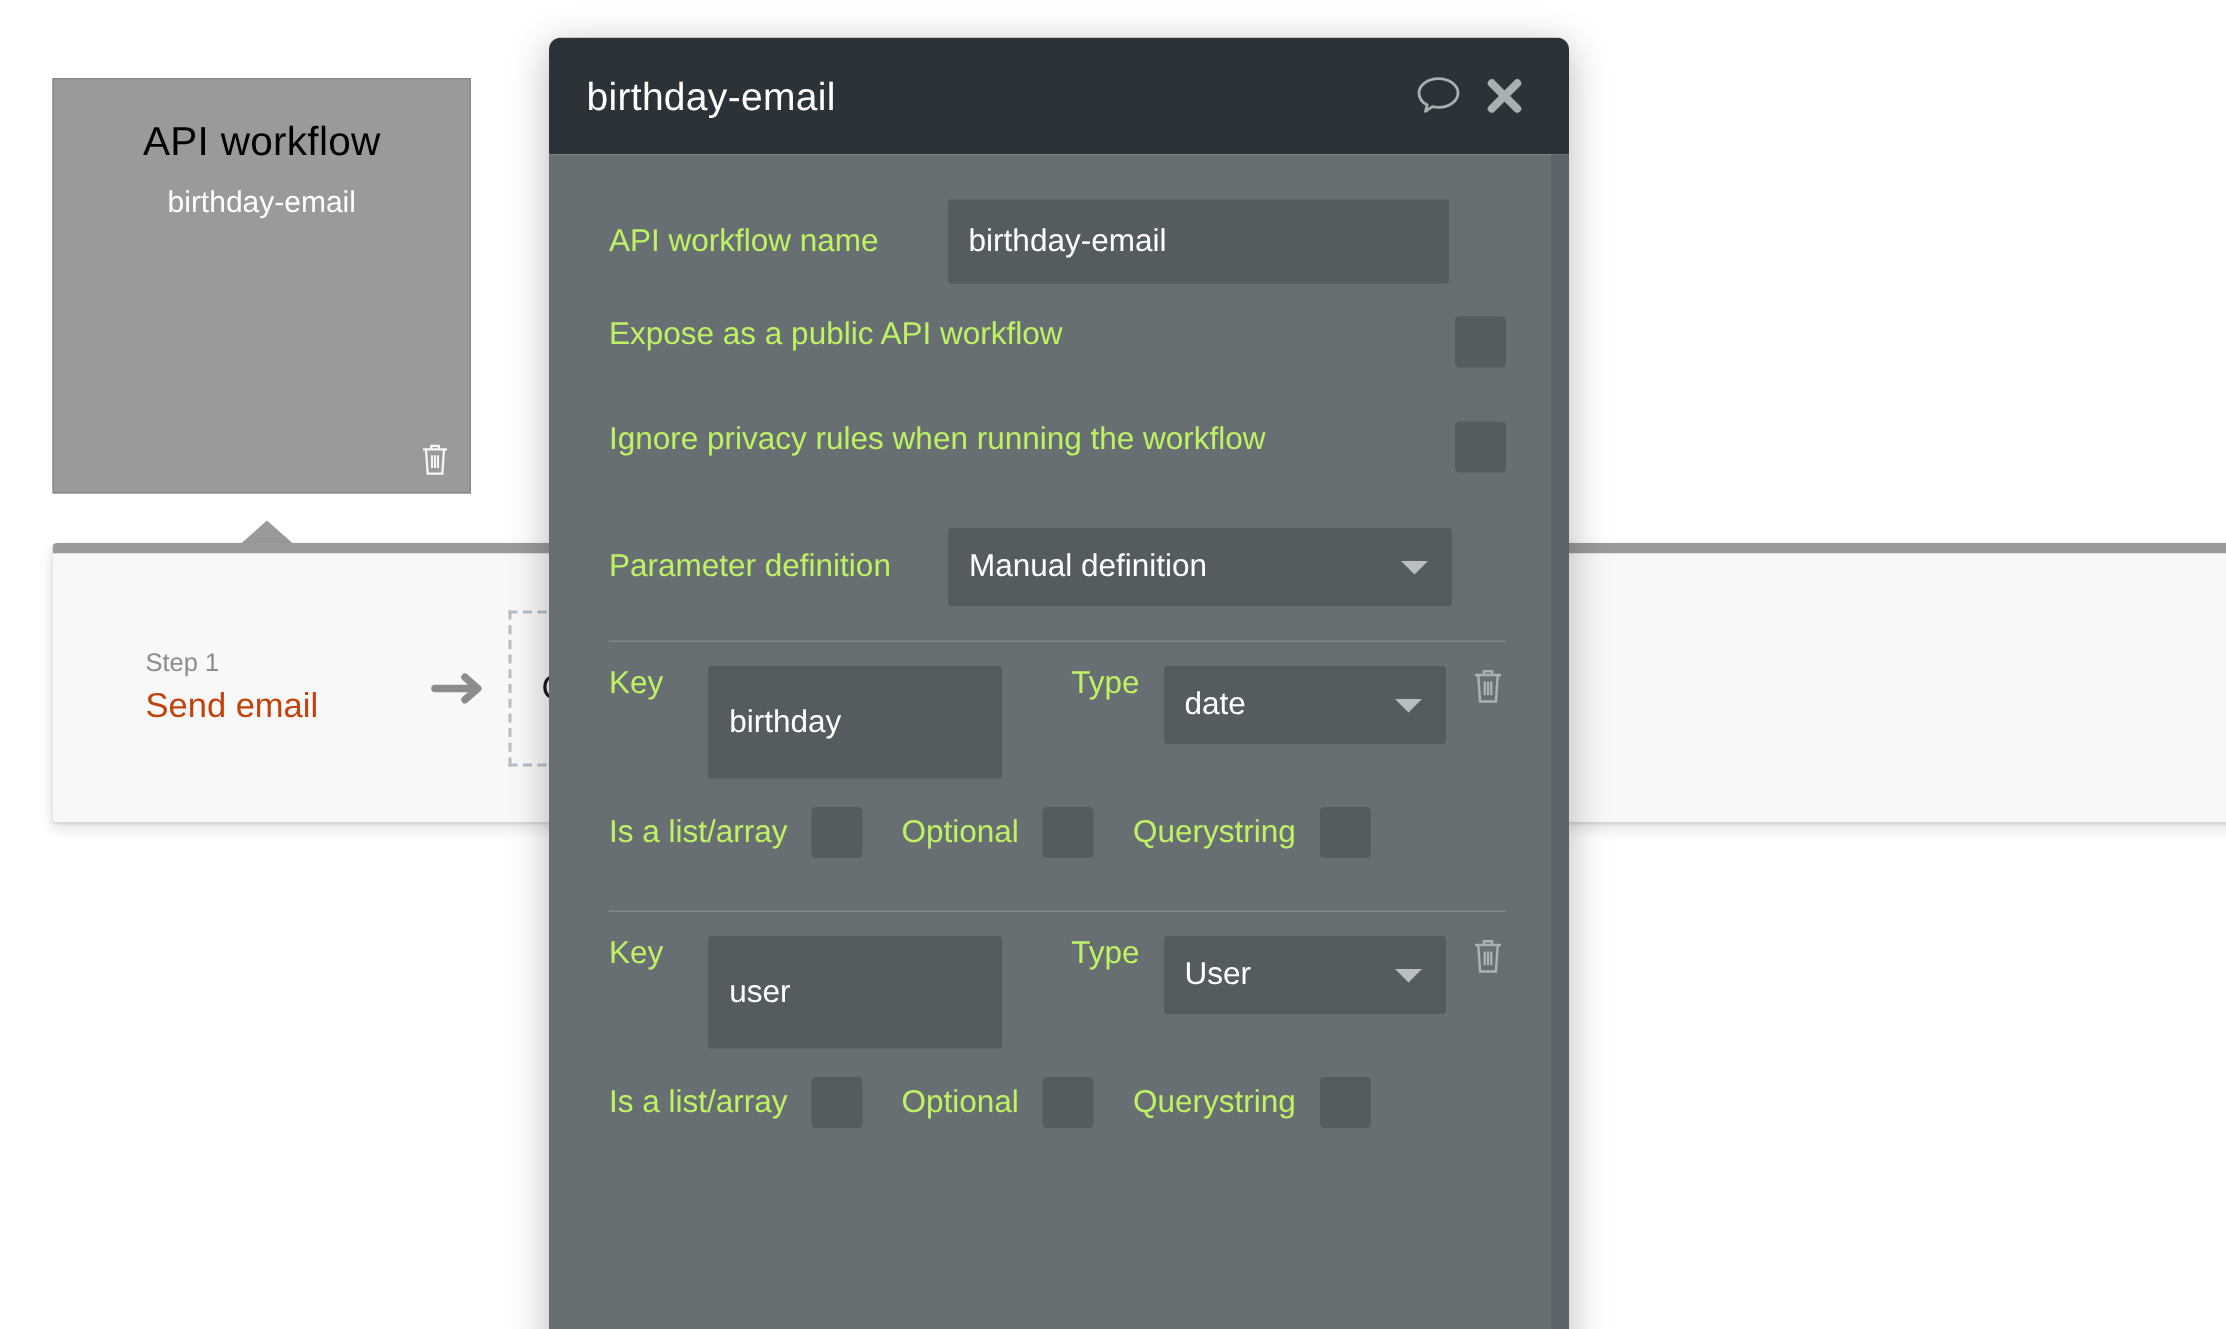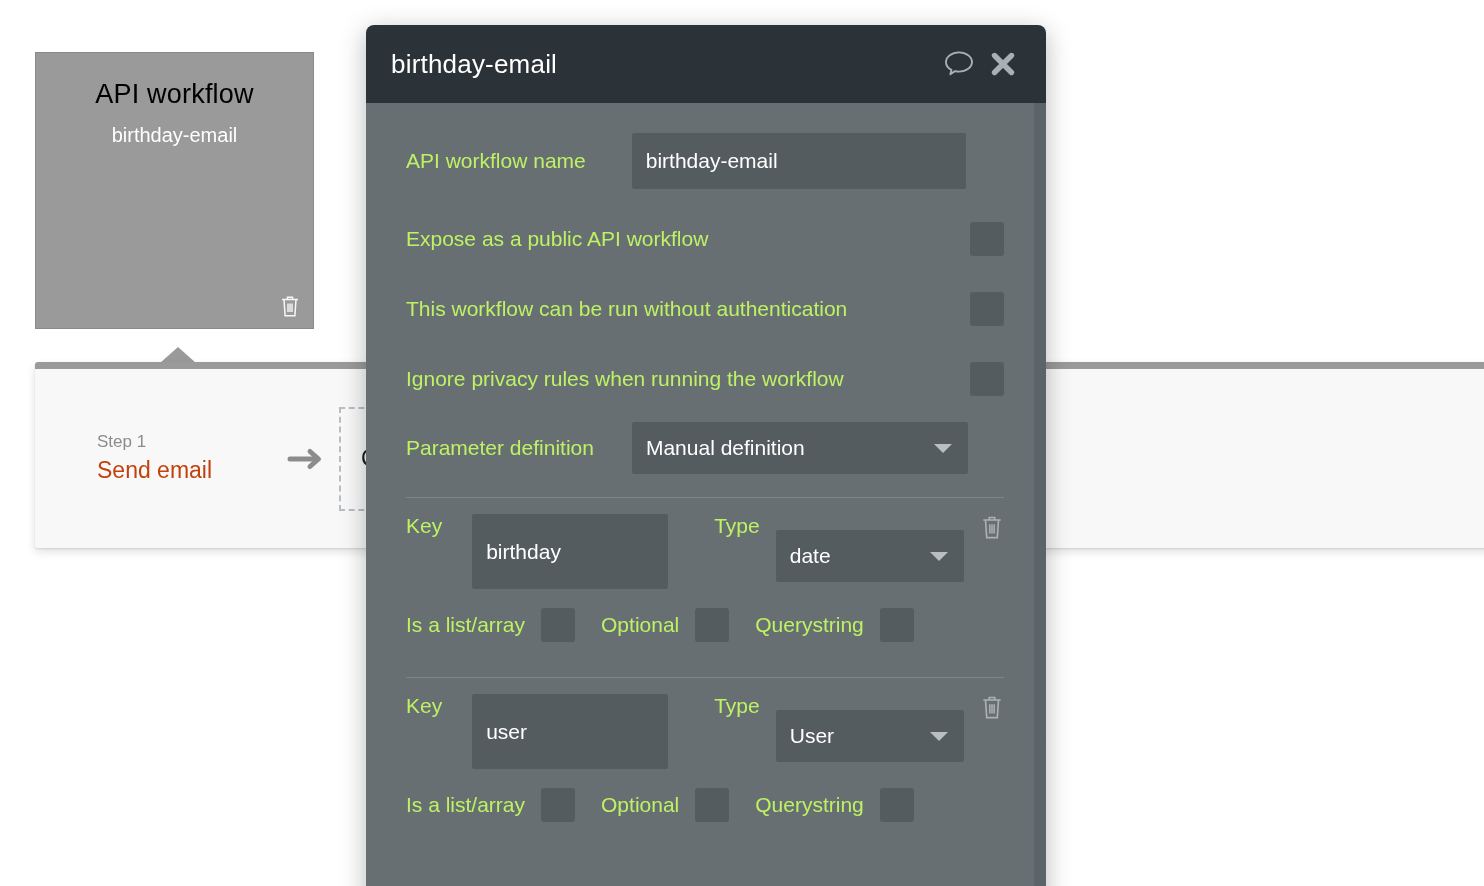--- a/index.html
+++ b/index.html
@@ -209,21 +209,20 @@
     border-radius: 2px;
     font-family: "Liberation Sans", sans-serif;
   }
   .field-name {
     width: 334px;
     margin-left: 46px;
   }
 
   .check-row {
     display: flex;
-    align-items: center;
     justify-content: space-between;
     min-height: 56px;
     margin-bottom: 14px;
   }
   .checkbox {
     width: 34px;
     height: 34px;
     background: #555c60;
     border-radius: 3px;
     flex: 0 0 auto;
@@ -269,21 +268,20 @@
   }
   .param-key-input {
     width: 196px;
     height: 75px;
     margin-left: 30px;
   }
   .param-type-lbl { margin-left: 46px; }
   .select-type {
     width: 210px;
     margin-left: 16px;
-    margin-top: 16px;
   }
   .param-trash {
     width: 24px;
     height: 26px;
     margin-left: 16px;
     flex: 0 0 auto;
     opacity: .75;
   }
 
   .param-flags {
@@ -362,24 +360,20 @@
         <div class="row row-name">
           <div class="lbl">API workflow name</div>
           <input class="field field-name" type="text" value="birthday-email" style="">
         </div>
 
         <div class="check-row">
           <div class="lbl">Expose as a public API workflow</div>
           <div class="checkbox"></div>
         </div>
 
-        <div class="check-row">
-          <div class="lbl">This workflow can be run without authentication</div>
-          <div class="checkbox"></div>
-        </div>
 
         <div class="check-row">
           <div class="lbl">Ignore privacy rules when running the workflow</div>
           <div class="checkbox"></div>
         </div>
 
         <div class="row">
           <div class="lbl">Parameter definition</div>
           <div class="select select-param">
             <span>Manual definition</span>

